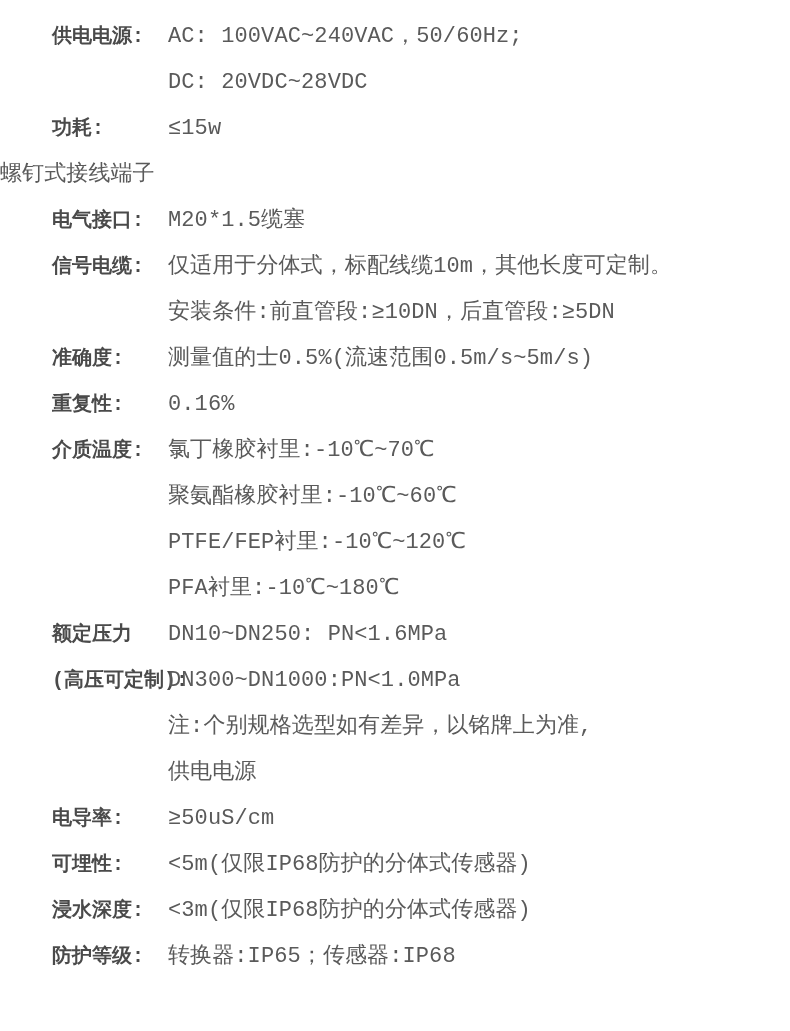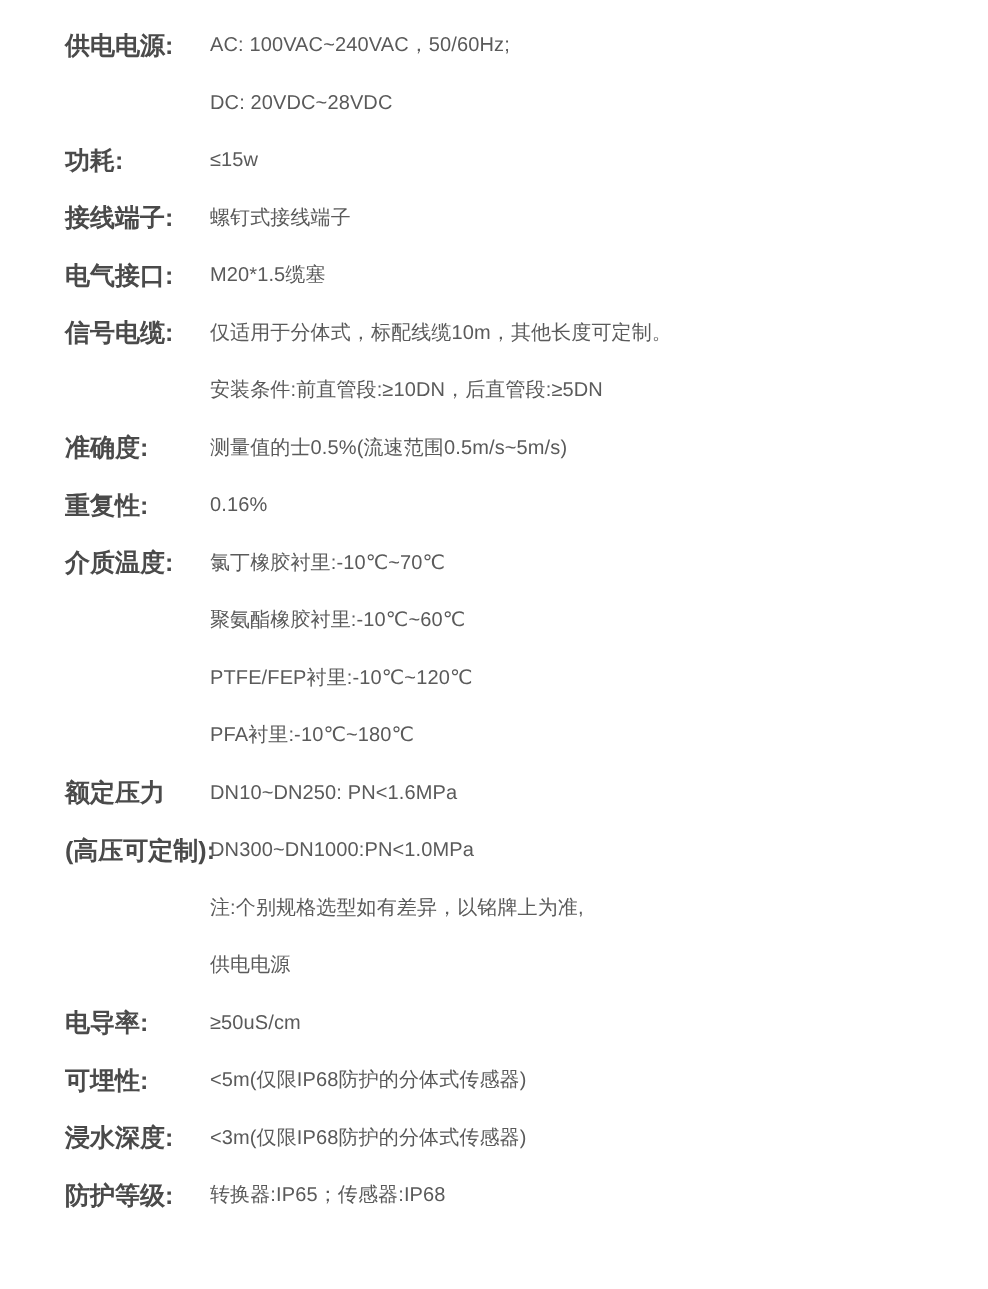--- a/index.html
+++ b/index.html
@@ -15,36 +15,37 @@
     overflow: hidden;
   }
   .spec-sheet {
     padding: 14px 0 0 0;
     box-sizing: border-box;
   }
   .spec-row {
     display: flex;
     align-items: center;
     padding: 0;
+    font-family: Liberation Mono, monospace;
   }
   .spec-label {
     width: 168px;
     min-width: 168px;
     padding-left: 52px;
     box-sizing: border-box;
     font-weight: bold;
     color: #4a4a4a;
     font-size: 20px;
     line-height: 46px;
     white-space: nowrap;
   }
   .spec-value {
     flex: 1;
     color: #5a5a5a;
-    font-size: 16px;
+    font-size: 22px;
     line-height: 46px;
     white-space: nowrap;
     letter-spacing: 0.1px;
   }
   .spec-row.cont .spec-label {
     visibility: hidden;
   }
 </style>
 </head>
 <body>
@@ -60,21 +61,20 @@
     <div class="spec-label"></div>
     <div class="spec-value">DC: 20VDC~28VDC</div>
   </div>
 
   <div class="spec-row">
     <div class="spec-label">功耗:</div>
     <div class="spec-value">≤15w</div>
   </div>
 
   <div class="spec-row">
-    <div class="spec-label">接线端子:</div>
     <div class="spec-value">螺钉式接线端子</div>
   </div>
 
   <div class="spec-row">
     <div class="spec-label">电气接口:</div>
     <div class="spec-value">M20*1.5缆塞</div>
   </div>
 
   <div class="spec-row">
     <div class="spec-label">信号电缆:</div>

